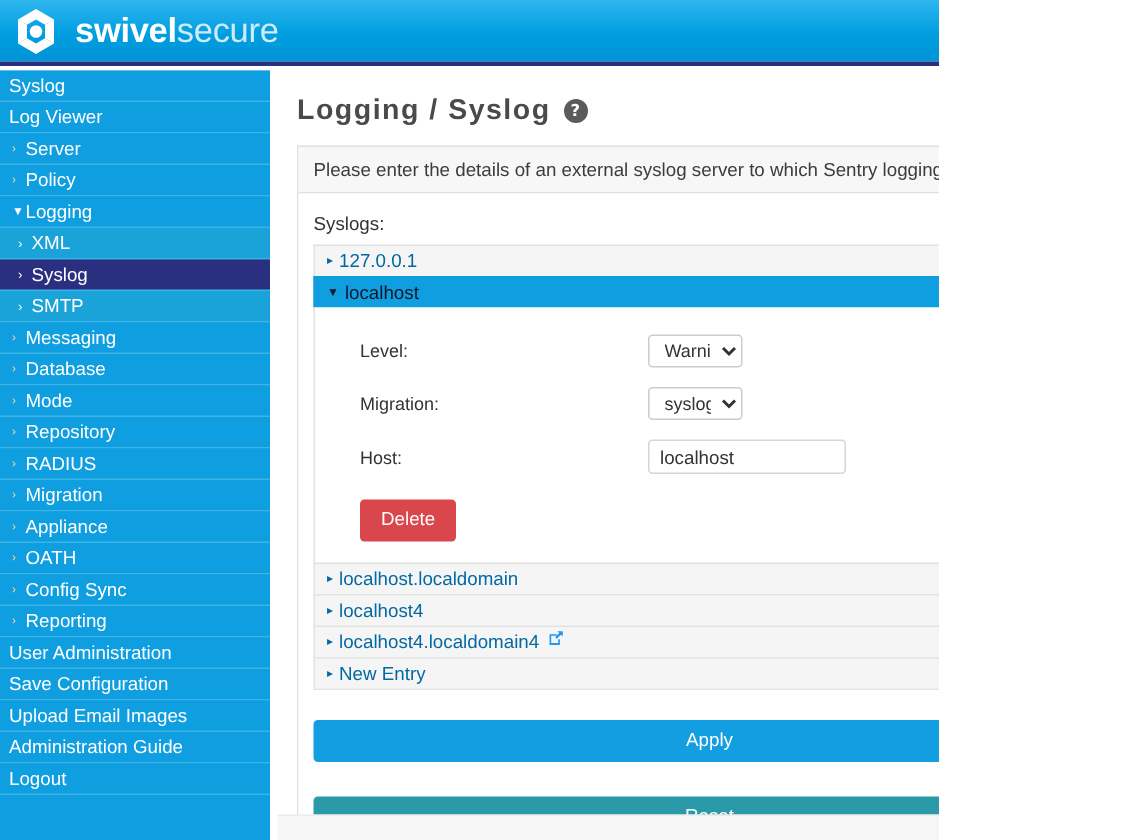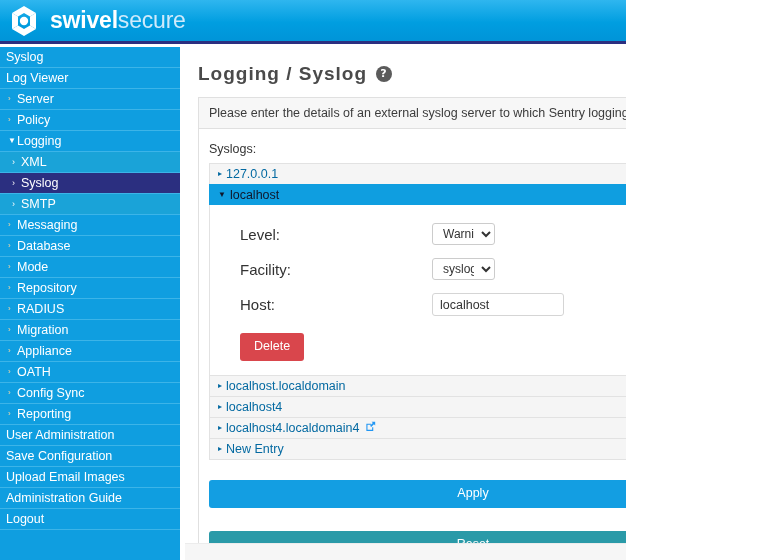--- a/index.html
+++ b/index.html
@@ -205,21 +205,21 @@
     padding: 18px 0 14px 0;
   }
   .form-row {
     display: flex;
     align-items: center;
     margin-bottom: 13px;
     padding-left: 30px;
   }
   .form-row .lbl {
     width: 192px;
-    font-size: 15px;
+    font-size: 12px;
     color: #333333;
     flex: 0 0 auto;
   }
   select.ctl {
     font-family: "Liberation Sans", sans-serif;
     font-size: 12px;
     color: #333333;
     height: 22px;
     border: 1px solid #cccccc;
     border-radius: 3px;
@@ -401,21 +401,21 @@
         <div class="accordion" id="accordion">
 
         <div class="acc-head"><span class="acc-arrow">▸</span><span>127.0.0.1</span></div>
             <div class="acc-head open"><span class="acc-arrow">▼</span><span>localhost</span></div>
   <div class="acc-panel">
     <div class="form-row">
       <span class="lbl">Level:</span>
       <select class="ctl level"><option value="Warning">Warning</option></select>
     </div>
     <div class="form-row">
-      <span class="lbl">Facility:</span>
+      <span class="lbl">Migration:</span>
       <select class="ctl facility"><option value="syslog">syslog</option></select>
     </div>
     <div class="form-row">
       <span class="lbl">Host:</span>
       <input class="ctl" type="text" value="localhost" style="">
     </div>
     <div style="padding-top:4px;">
       <button class="btn btn-delete">Delete</button>
     </div>
   </div>

